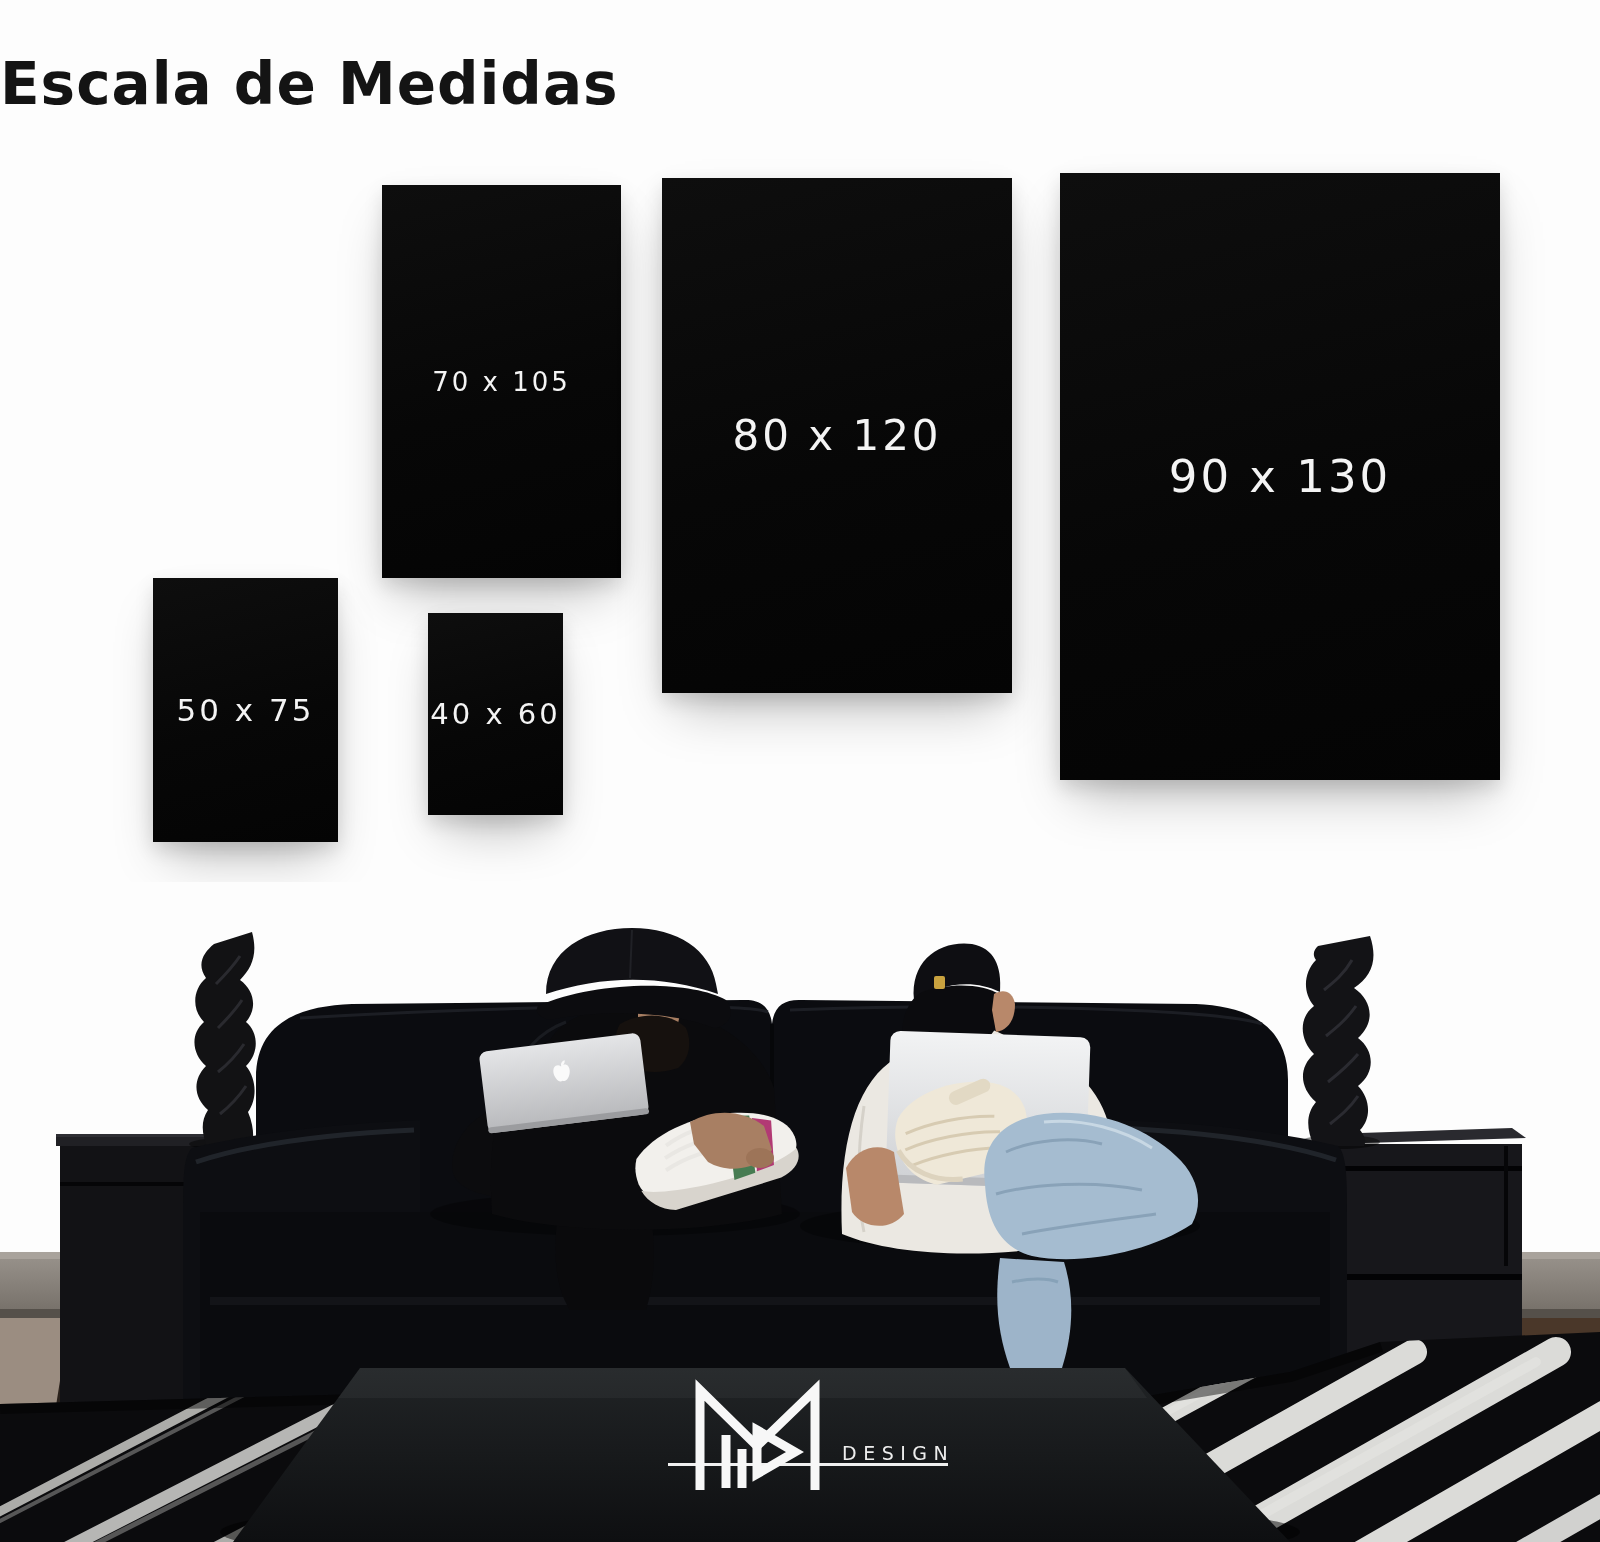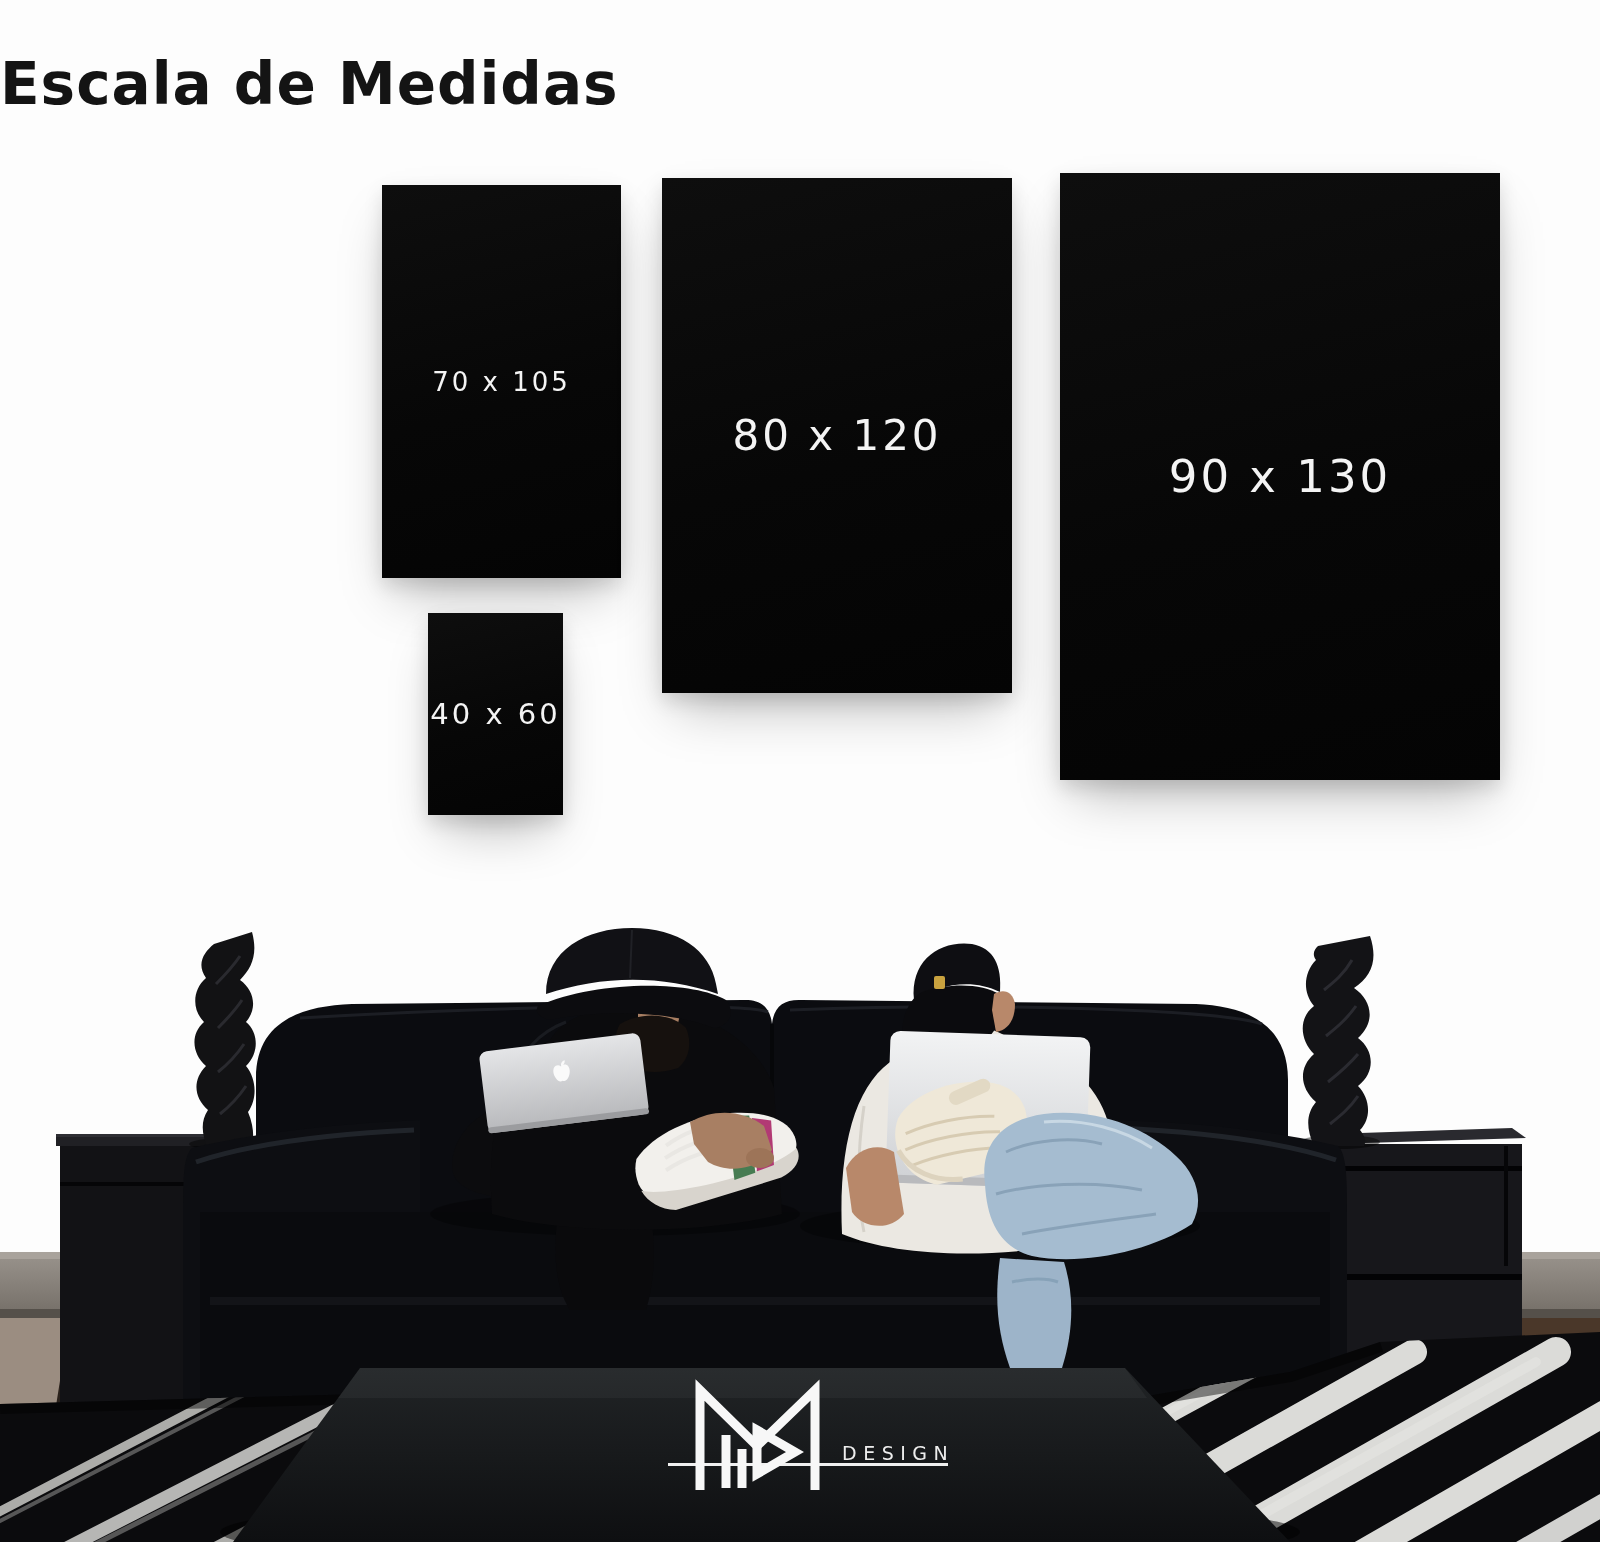--- a/index.html
+++ b/index.html
@@ -42,20 +42,23 @@
   <div class="title">Escala de Medidas</div>
 
   <div class="poster" id="p70">
     <span class="lbl">70 x 105</span>
   </div>
   <div class="poster" id="p80">
     <span class="lbl">80 x 120</span>
   </div>
   <div class="poster" id="p90">
     <span class="lbl">90 x 130</span>
+  </div>
+  <div class="poster" id="p50">
+    <span class="lbl">50 x 75</span>
   </div>
   <div class="poster" id="p40">
     <span class="lbl">40 x 60</span>
   </div>
 
   <svg class="scene" viewBox="0 0 1600 660">
     <defs>
       <linearGradient id="lapGrad" x1="0" y1="0" x2="0" y2="1">
         <stop offset="0" stop-color="#e4e5e7"></stop>
           <stop offset="1" stop-color="#b7b8bb"></stop>

